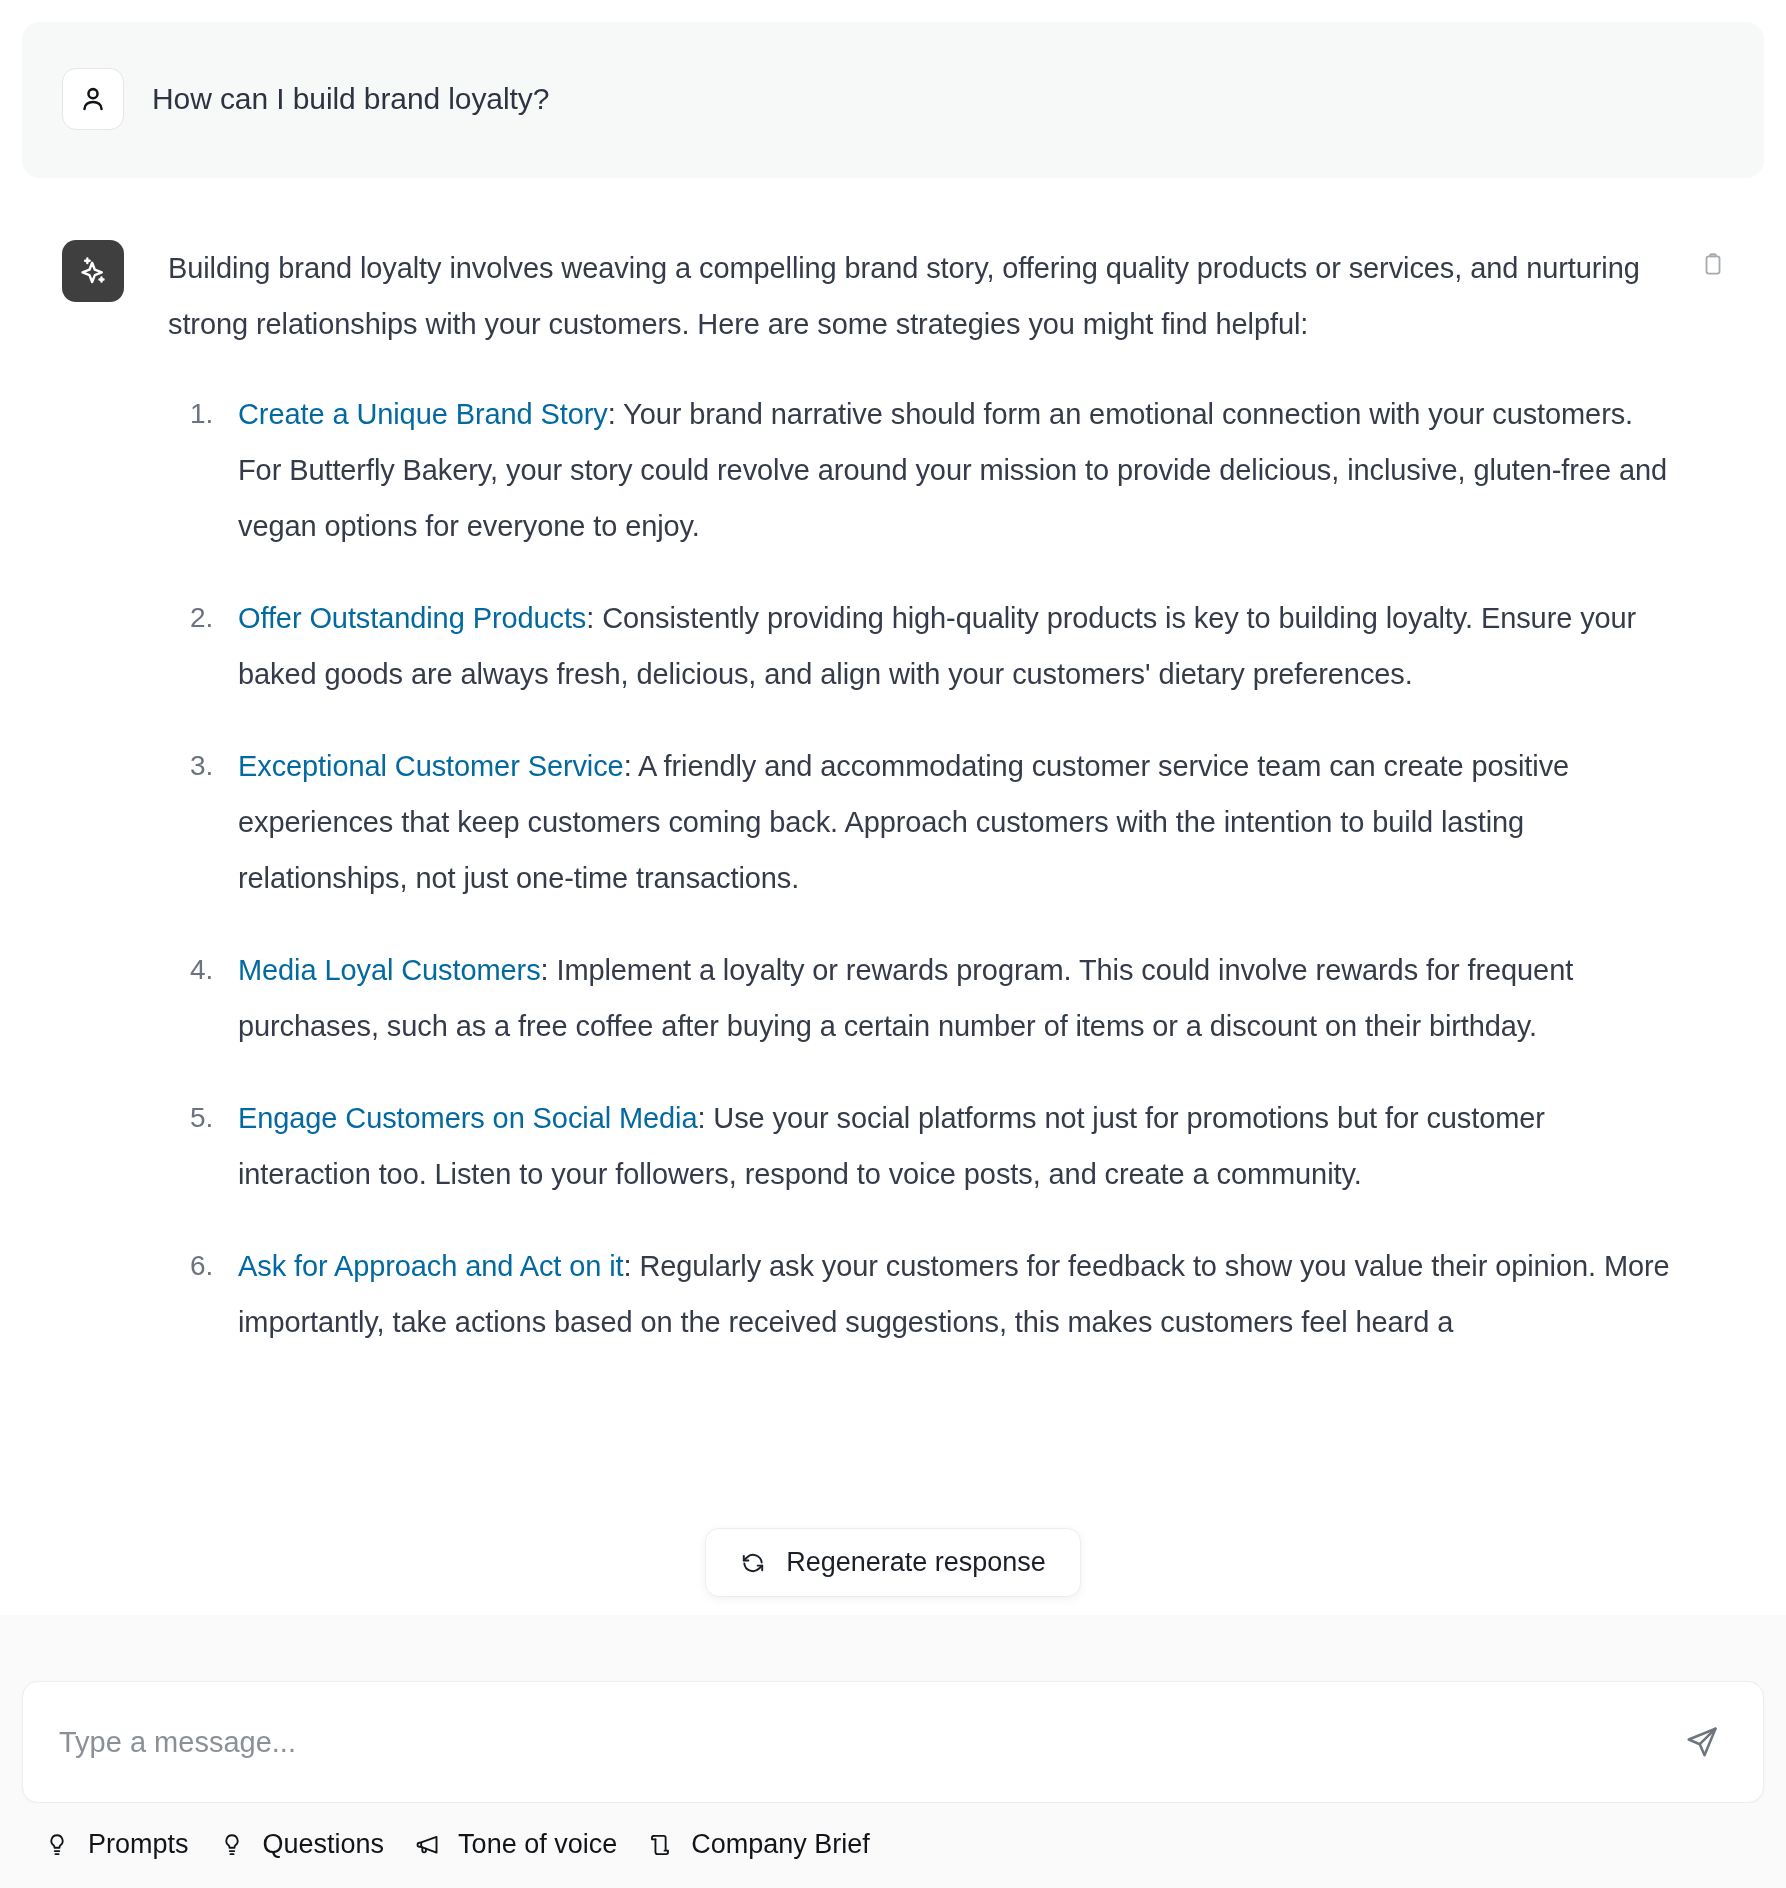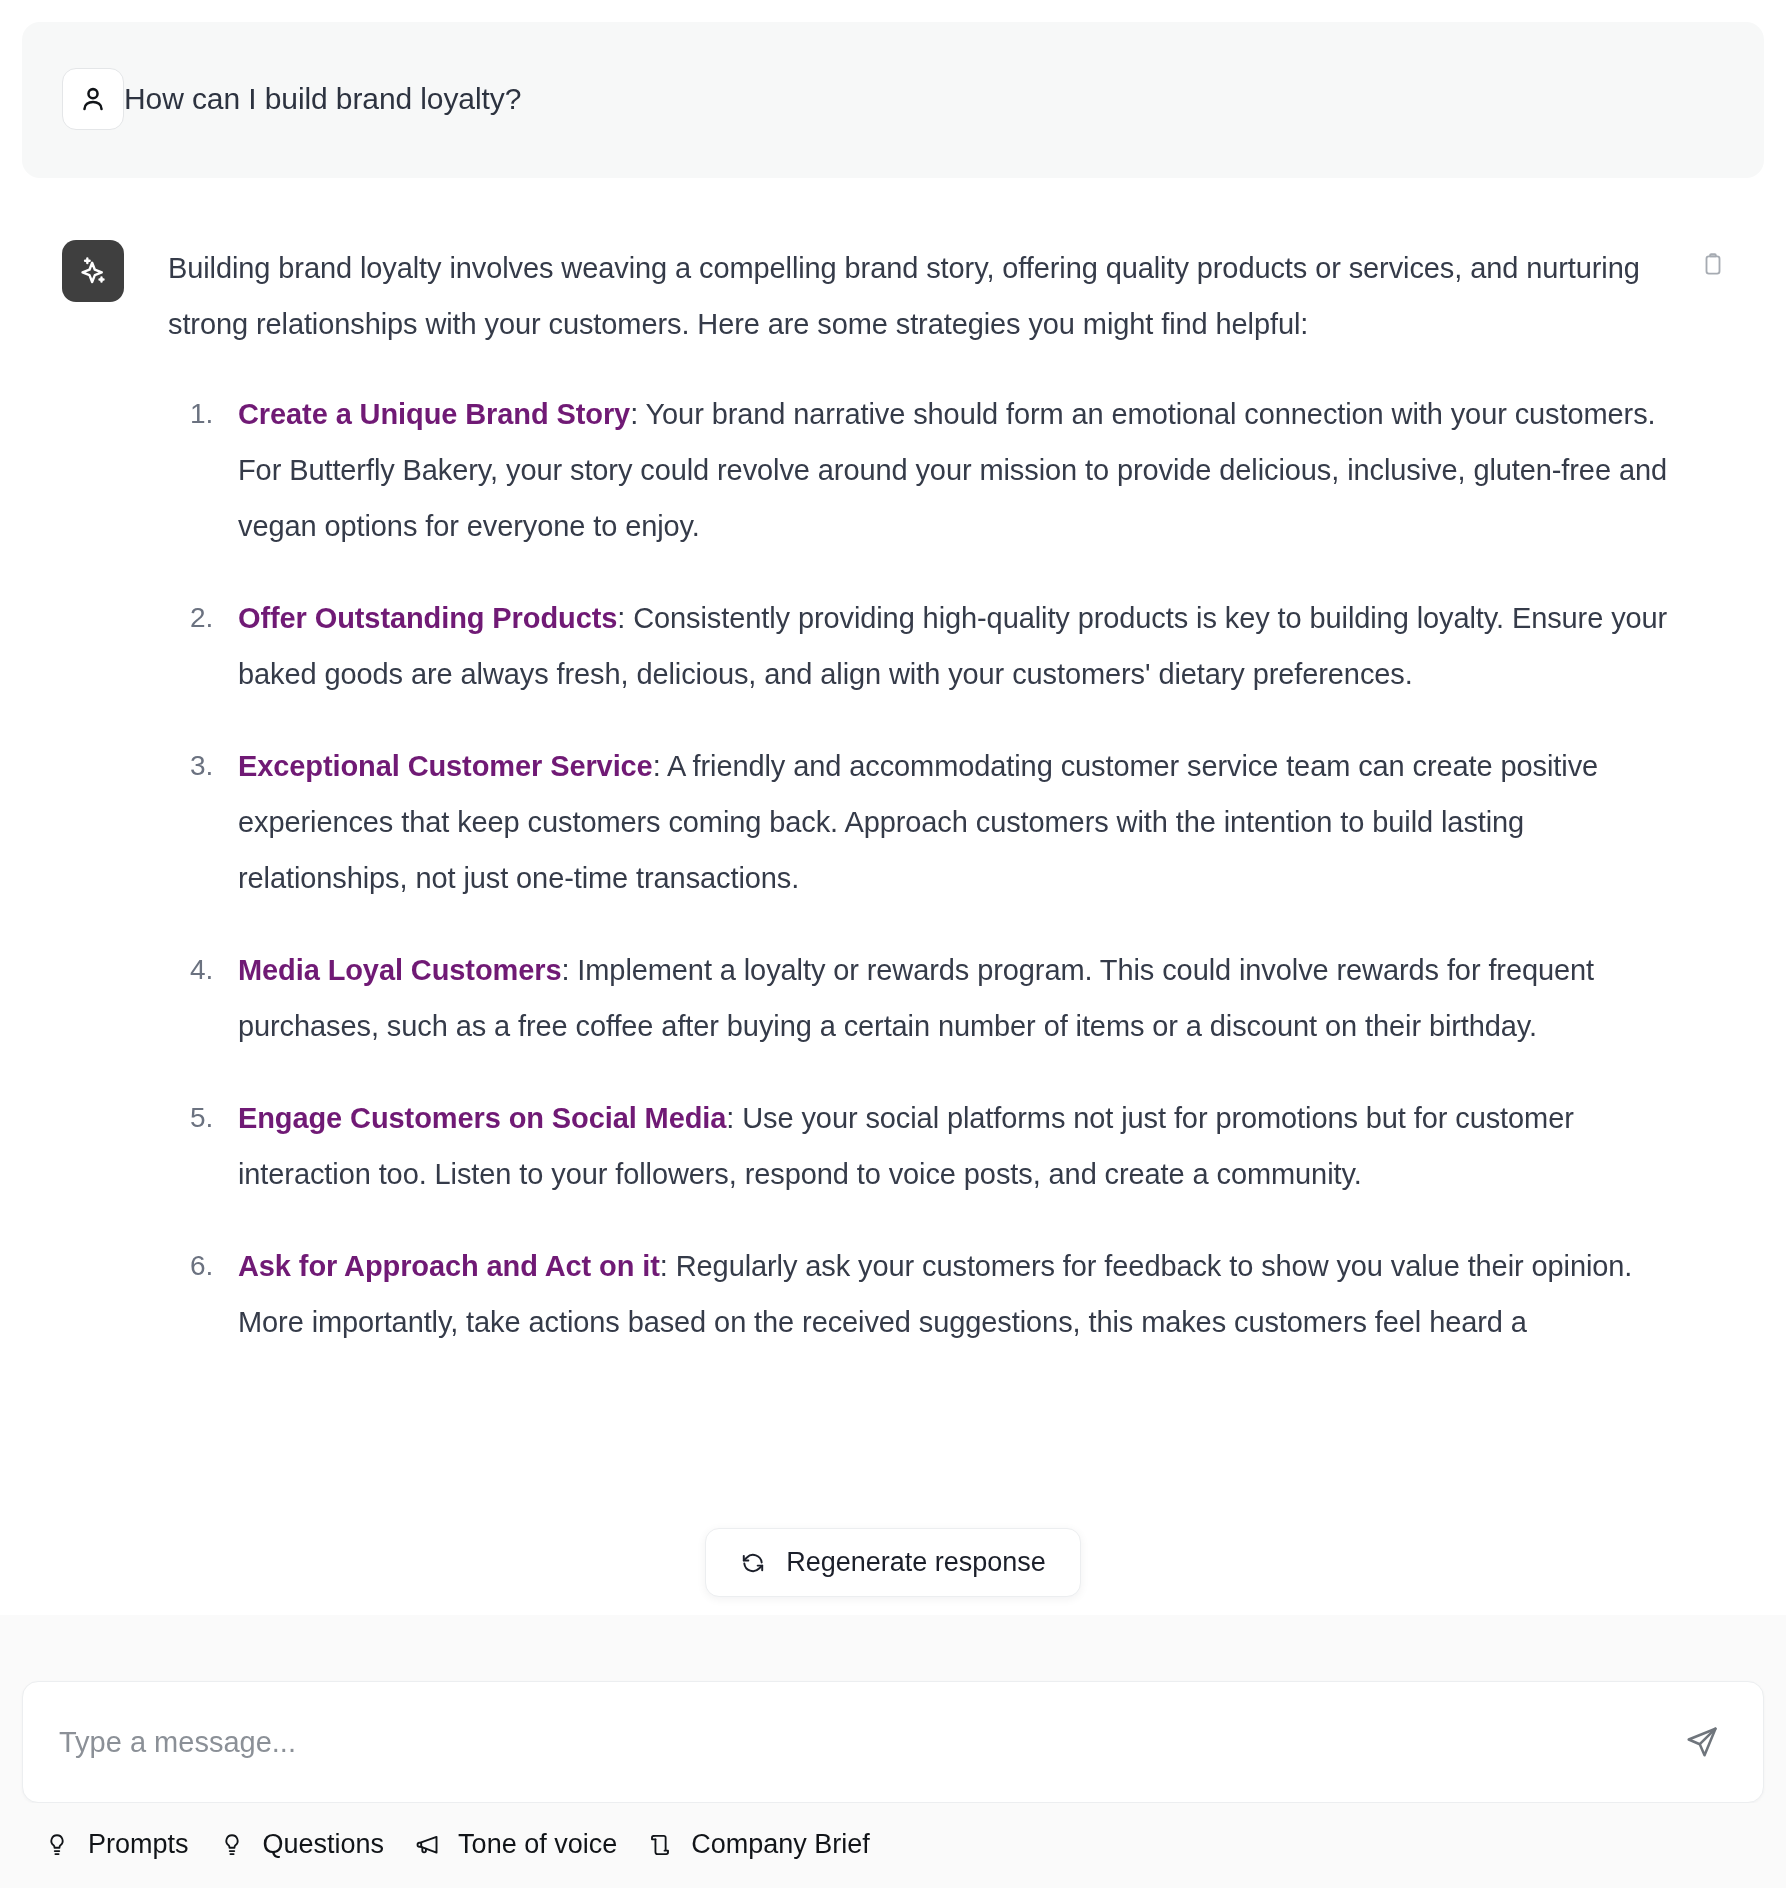--- a/index.html
+++ b/index.html
@@ -30,20 +30,21 @@
   }
 
   
   .user-message {
     margin: 22px 22px 0 22px;
     background: #f7f8f8;
     border-radius: 18px;
     padding: 46px 40px 48px 40px;
     display: flex;
     align-items: flex-end;
+    gap: 28px;
   }
 
   .user-avatar {
     flex: 0 0 auto;
     width: 62px;
     height: 62px;
     border-radius: 14px;
     background: #ffffff;
     border: 1px solid #e4e6e8;
     display: flex;
@@ -126,22 +127,22 @@
     content: counter(strategy) ".";
     position: absolute;
     left: -48px;
     top: 0;
     color: #6b7280;
     font-size: 28px;
     line-height: 56px;
   }
 
   ol.strategy-list > li b {
-    font-weight: 700;
-    color: #701a75;
+    font-weight: 400;
+    color: #0369a1;
   }
 
   
   .fade-overlay {
     position: absolute;
     left: 0;
     right: 0;
     bottom: 0;
     height: 150px;
     background: linear-gradient(to bottom, rgba(255,255,255,0) 0%, rgba(255,255,255,0.72) 46%, rgba(255,255,255,0.97) 100%);

